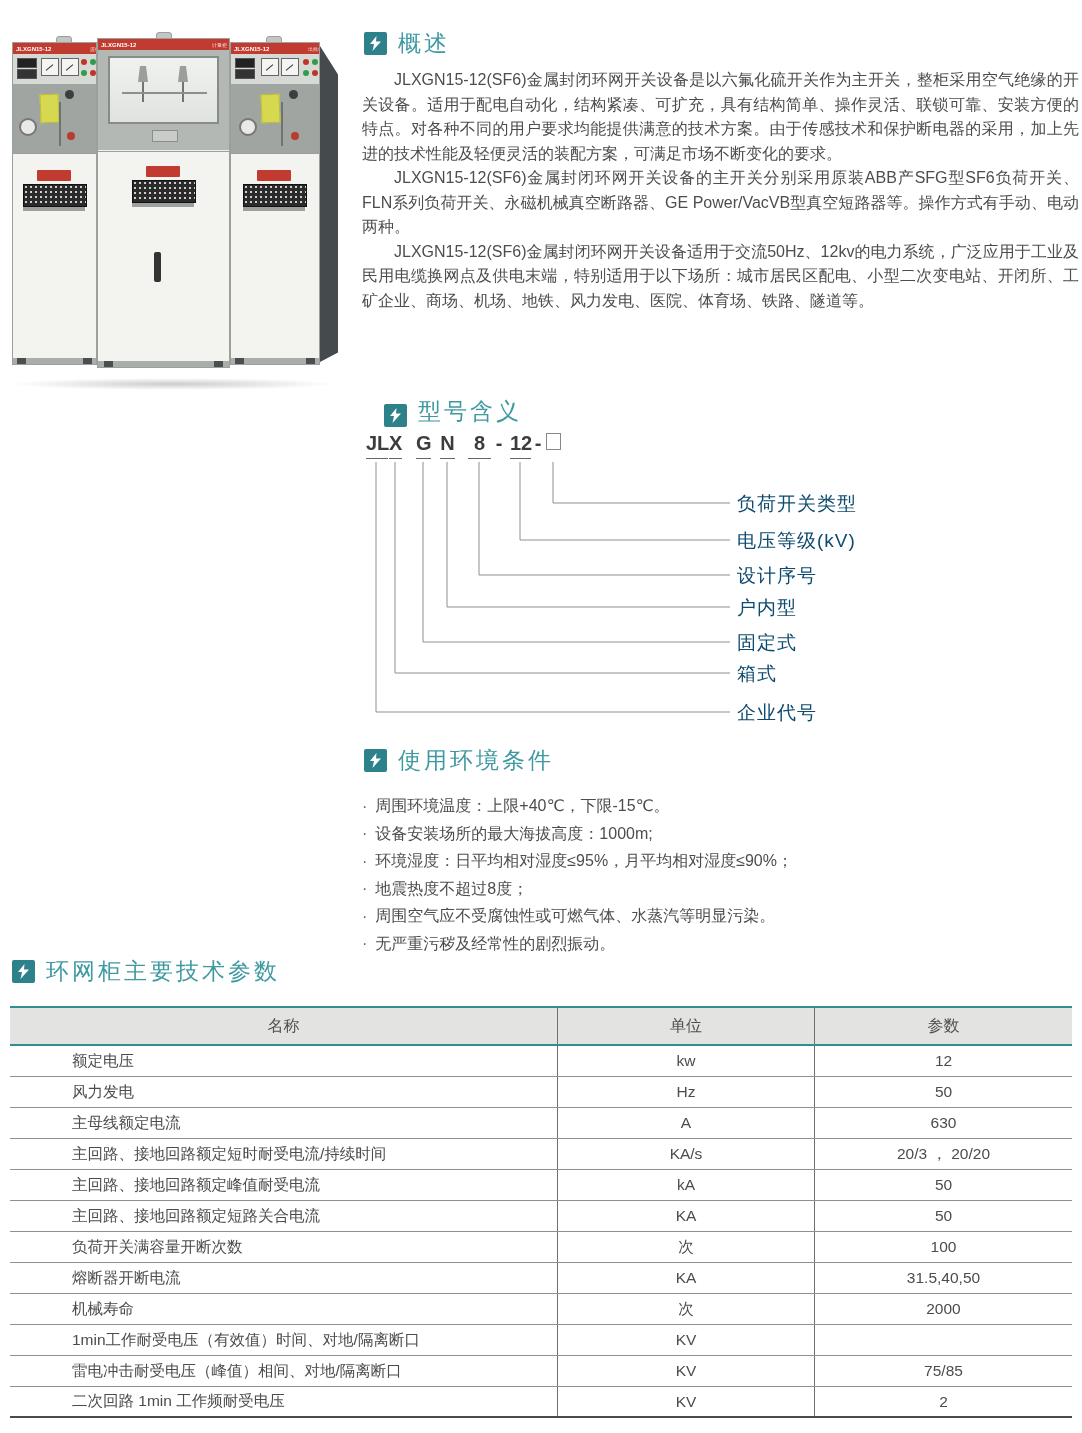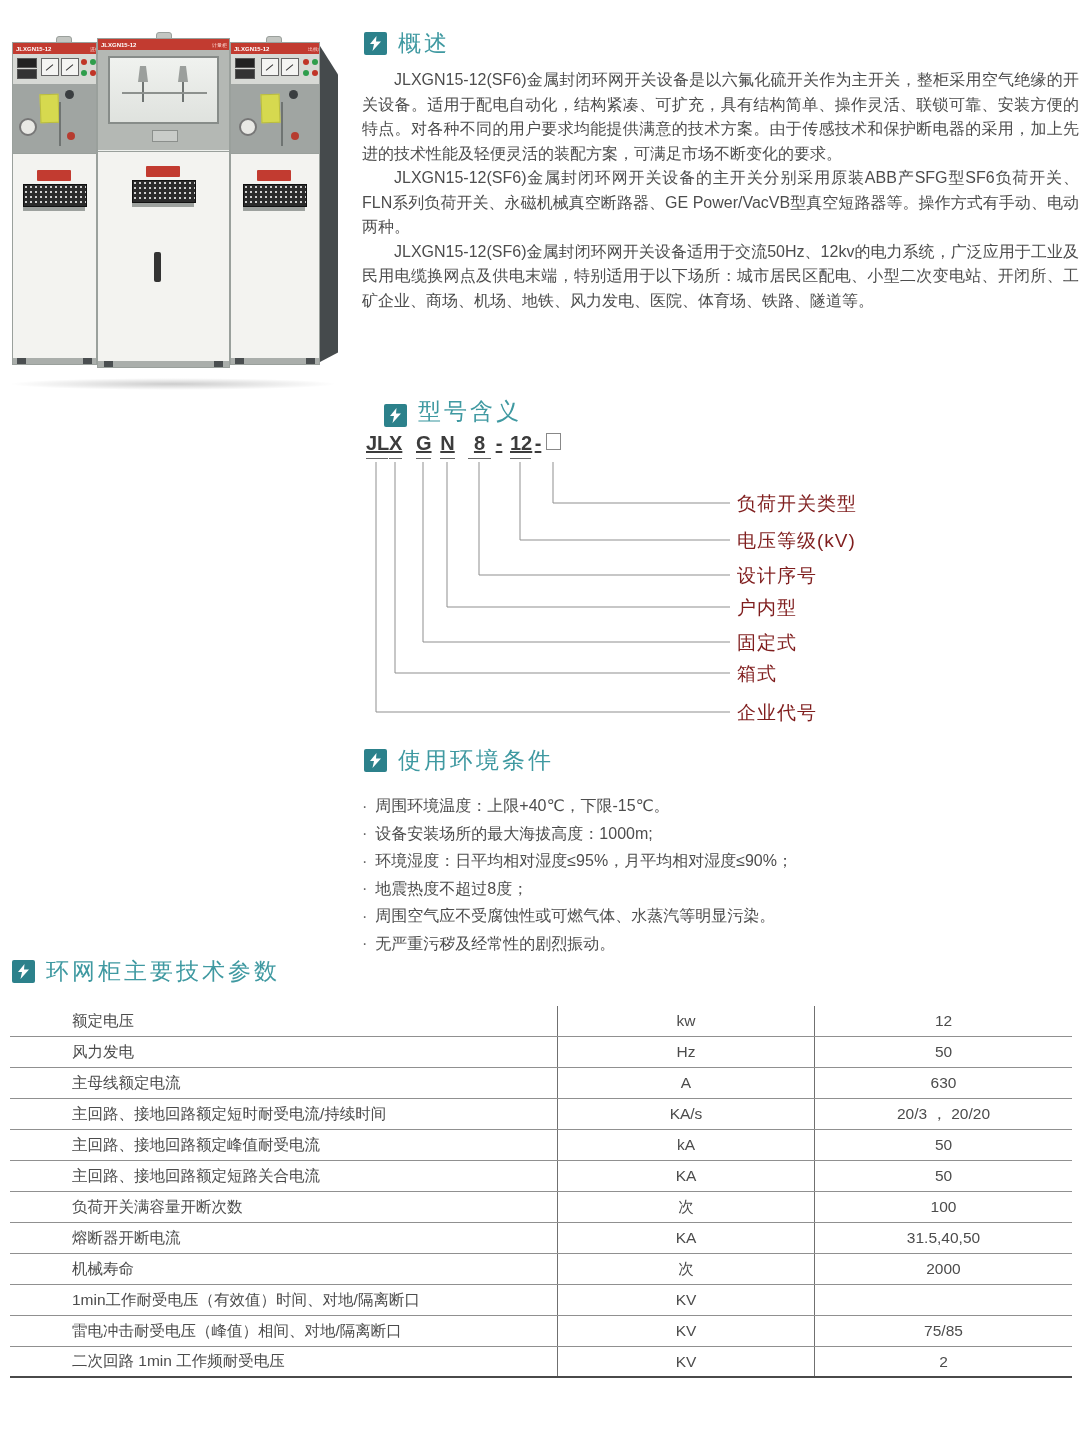--- a/index.html
+++ b/index.html
@@ -14,25 +14,25 @@
   .sec-ico{width:23px;height:23px;background:#2c818b;border-radius:2px;
     display:flex;align-items:center;justify-content:center;flex:0 0 auto;}
   .sec-title{font-size:23px;color:#3f99a1;letter-spacing:3px;white-space:nowrap;}
   
   .overview-text{position:absolute;left:362px;top:68px;width:717px;
     font-size:16px;line-height:24.5px;color:#4d4d4d;text-align:justify;}
   .overview-text p{margin:0;text-indent:2em;}
   
   .model-code{position:absolute;left:362px;top:432px;height:28px;width:240px;
     font-size:20px;font-weight:700;color:#3c3c3c;}
-  .model-code span{position:absolute;top:0;text-align:center;text-decoration:underline;}
+  .model-code span{position:absolute;top:0;text-align:center;}
   .mc-u{border-bottom:1.5px solid #666;padding-bottom:3px;}
   .mc-box{width:13px;height:15px;border:1.5px solid #888;display:inline-block;}
   .model-svg{position:absolute;left:362px;top:460px;}
-  .model-label{position:absolute;left:737px;font-size:19px;color:#7f1d1d;
+  .model-label{position:absolute;left:737px;font-size:19px;color:#0c4a6e;
     letter-spacing:1px;white-space:nowrap;}
   
   .env-list{position:absolute;left:362px;top:793px;width:717px;
     font-size:16px;color:#4d4d4d;}
   .env-item{height:27.5px;display:flex;align-items:center;}
   .env-dot{margin-right:8px;color:#666;}
   
   .param-table{position:absolute;left:10px;top:1006px;width:1062px;font-size:15.5px;}
   .pt-header{display:grid;grid-template-columns:548px 257px 257px;height:40px;
     background:#e3e3e1;border-top:2px solid #2f8f95;border-bottom:2px solid #2f8f95;
@@ -294,20 +294,25 @@
 <div class="sec-head" style="left:12px;top:956px;">
   <span class="sec-ico">
     <svg width="13" height="15" viewBox="0 0 13 15">
         <path d="M7.5 0 L1 8 H5 L3.5 15 L12 5.5 H7 Z" fill="#ffffff"></path>
       </svg>
   </span>
   <span class="sec-title">环网柜主要技术参数</span>
 </div>
 
 <div class="param-table">
+  <div class="pt-header">
+    <div class="cell-name">名称</div>
+    <div class="cell-unit">单位</div>
+    <div class="cell-val">参数</div>
+  </div>
   <div class="pt-row">
     <div class="cell-name">额定电压</div>
     <div class="cell-unit">kw</div>
     <div class="cell-val">12</div>
   </div>
   <div class="pt-row">
     <div class="cell-name">风力发电</div>
     <div class="cell-unit">Hz</div>
     <div class="cell-val">50</div>
   </div>

